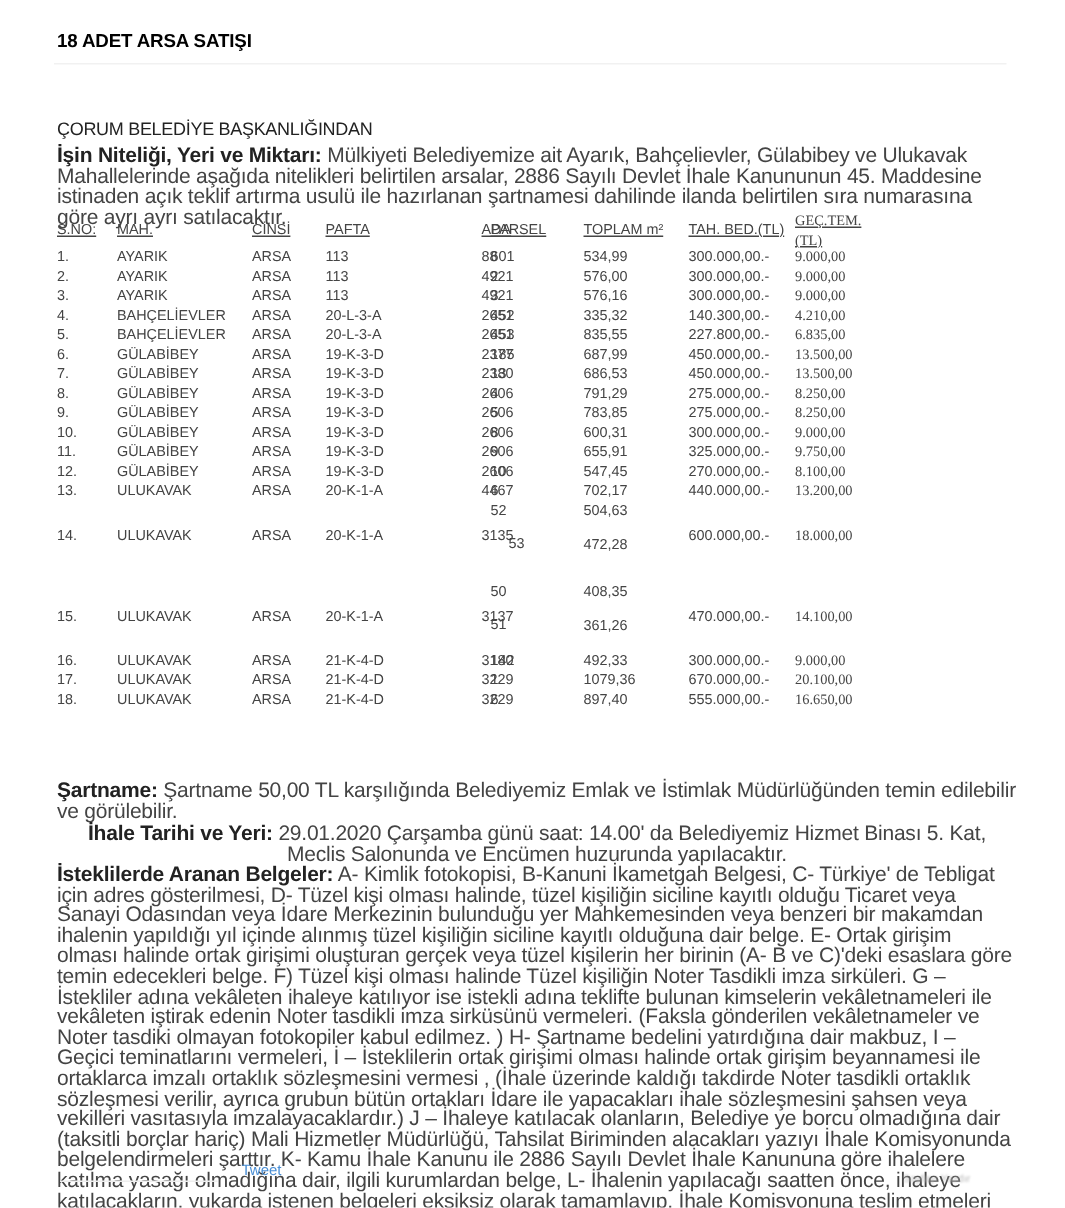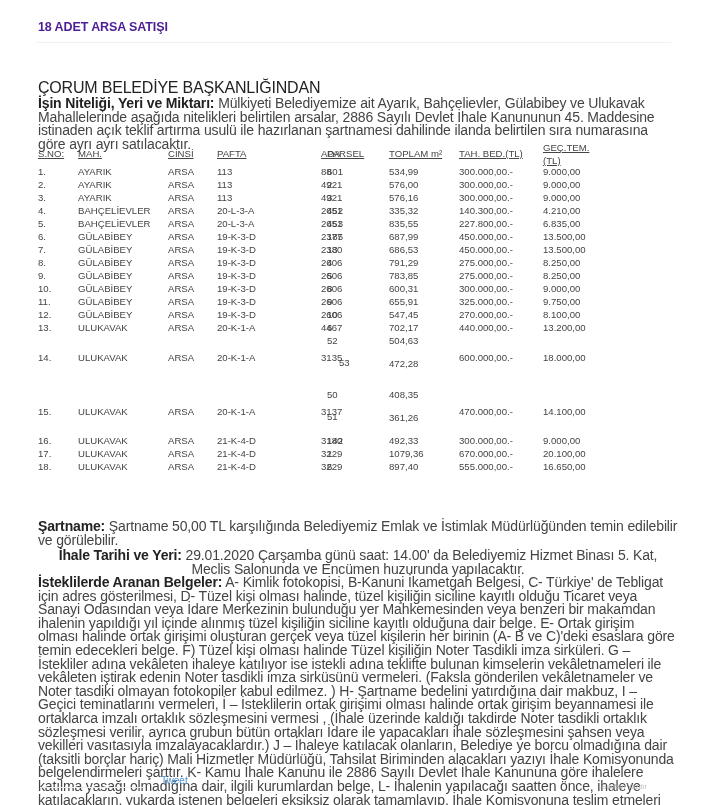--- a/index.html
+++ b/index.html
@@ -1,29 +1,29 @@
 <!DOCTYPE html>
 <html><head>
 <meta charset="utf-8">
 <style>
   html, body { margin: 0; padding: 0; background: #ffffff; }
   body { width: 710px; height: 805px; overflow: hidden; position: relative;
          font-family: "Liberation Sans", sans-serif; color: #333333; }
-  .title { position: absolute; left: 38px; top: 20px; font-size: 12.5px; font-weight: bold; color: #4c1d95; letter-spacing: -0.1px; }
+  .title { position: absolute; left: 38px; top: 20px; font-size: 12.5px; font-weight: bold; color: #000000; letter-spacing: -0.1px; }
   .title-rule { position: absolute; left: 36px; top: 42px; width: 635px; height: 1px; background: #f1f1f1; }
-  .org { position: absolute; left: 38px; top: 79px; font-size: 16px; color: #222; letter-spacing: -0.2px; }
+  .org { position: absolute; left: 38px; top: 79px; font-size: 12px; color: #222; letter-spacing: -0.2px; }
   .para { position: absolute; left: 38px; width: 640px; font-size: 14px; line-height: 13.6px; color: #444; letter-spacing: -0.15px; }
   .para b { color: #222; }
   .p1 { top: 97px; }
   .tbl { position: absolute; left: 38px; top: 148px; font-size: 9.6px; color: #444; }
   .row { position: absolute; left: 0; height: 13px; white-space: nowrap; }
   .cell { position: absolute; top: 0; }
   .hdr .cell { text-decoration: underline; }
   .c0 { left: 0; } .c1 { left: 40px; } .c2 { left: 130px; } .c3 { left: 179px; }
-  .c4 { left: 249px; margin-left: 34px; } .c5 { left: 289px; } .c6 { left: 351px; } .c7 { left: 421px; } .c8 { left: 505px; }
+  .c4 { left: 249px; margin-left: 34px; } .c5 { left: 289px; } .c6 { left: 351px; } .c7 { left: 421px; } .c8 { left: 492px; font-family: Liberation Serif, serif; }
   .p2 { top: 520px; }
   .p3 { top: 549px; text-align: center; }
   .p4 { top: 576px; }
   .share { position: absolute; left: 40px; top: 787px; width: 105px; height: 1px; background: #eee; }
   .tweet { position: absolute; left: 161px; top: 775px; font-size: 10px; color: #4a8fd6; cursor: pointer; }
   .cut { position: absolute; left: 602px; top: 783px; font-size: 7px; color: #bbb; filter: blur(0.6px); }
 </style>
 </head>
 <body>
 

